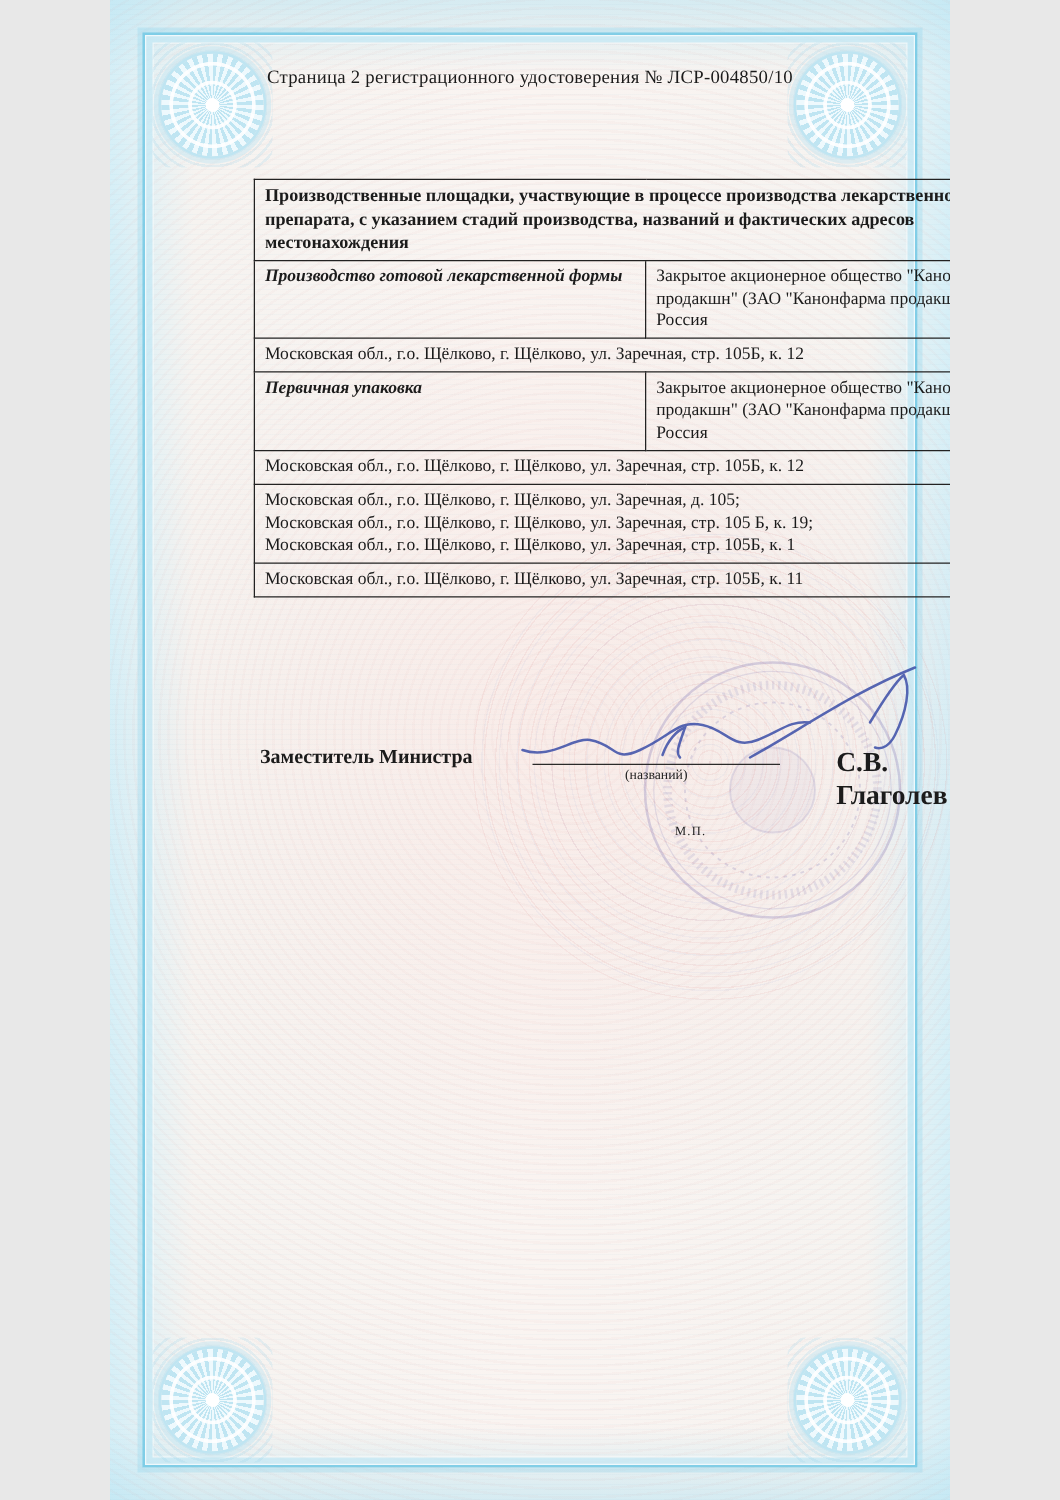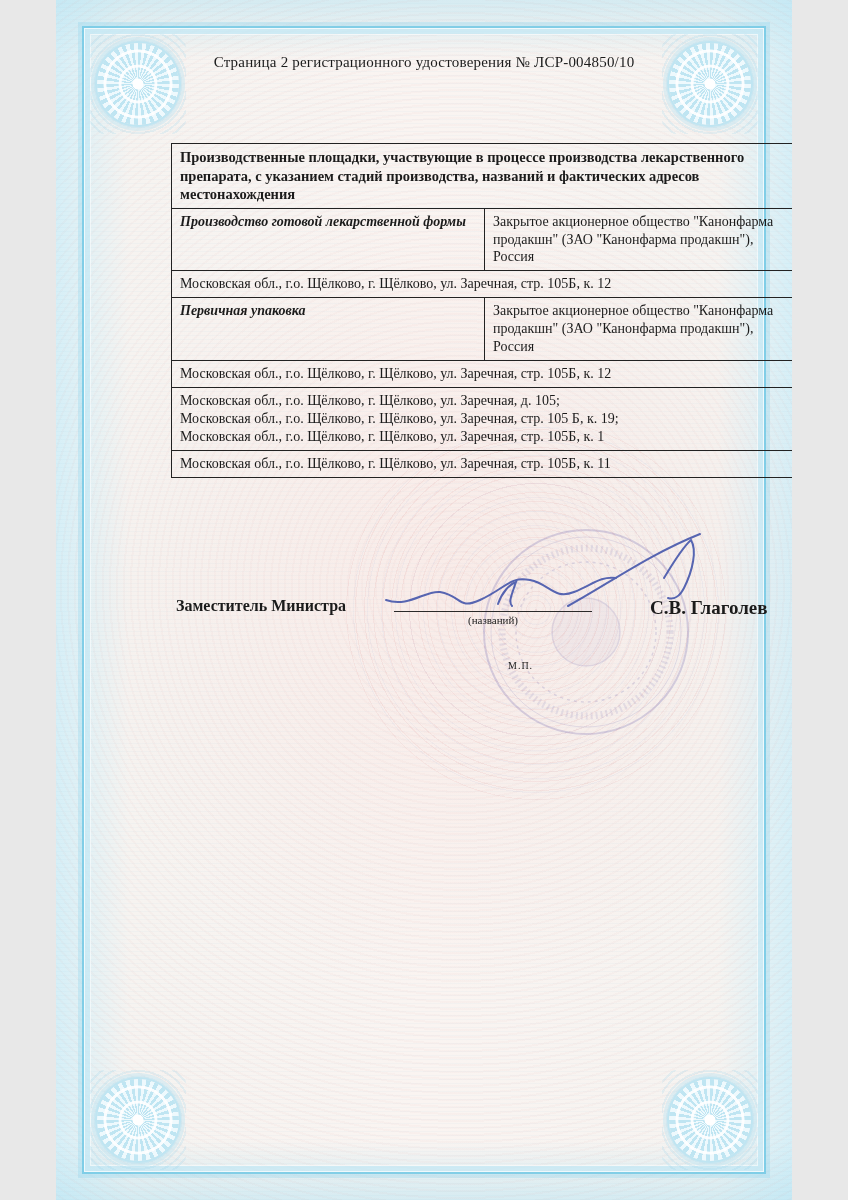--- a/index.html
+++ b/index.html
@@ -1,17 +1,17 @@
 <!DOCTYPE html>
 <html><head>
 <meta charset="utf-8">
 <style>
   html,body { margin:0; padding:0; background:#e8e8e8; }
   .page {
-    position:relative; width:736px; height:1200px; margin:0 auto; overflow:hidden;
+    position:relative; width:672px; height:1200px; margin:0 auto; overflow:hidden;
     font-family:"Liberation Serif", serif; color:#1b1b1b;
     background:
       radial-gradient(circle at 55% 49%, rgba(244,200,195,0.20) 0%, rgba(244,200,195,0.10) 30%, rgba(255,255,255,0) 55%),
       repeating-radial-gradient(circle at 55% 49%, rgba(215,150,150,0.05) 0 2px, rgba(255,255,255,0) 2px 7px),
       repeating-linear-gradient(0deg, rgba(120,190,220,0.05) 0 1px, rgba(255,255,255,0) 1px 4px),
       linear-gradient(180deg, rgba(185,228,242,0.55) 0%, rgba(255,255,255,0) 5%, rgba(255,255,255,0) 95%, rgba(185,228,242,0.55) 100%),
       linear-gradient(90deg, #d6eff7 0%, #f6f3f0 10%, #faf4f1 50%, #f6f3f0 90%, #d6eff7 100%);
   }
   .frame {
     position:absolute; inset:26px; pointer-events:none;
@@ -54,21 +54,21 @@
 
   .doc-table { position:absolute; left:115px; top:143px; width:627px; border-collapse:collapse; font-size:14px; table-layout:fixed; }
   .doc-table td { border:1px solid #222; padding:4px 8px; vertical-align:top; line-height:1.28; word-wrap:break-word; }
   .cell-title { font-weight:bold; font-size:14.5px; padding:5px 8px 6px 8px; }
   .cell-stage { width:310px; font-weight:bold; font-style:italic; }
   .cell-company { }
   .cell-addr { padding:3px 8px 4px 10px; }
   .addr-line { }
 
   .official-title { position:absolute; left:120px; top:597px; font-weight:bold; font-size:16px;text-align:right; }
-  .signer-name  { position:absolute; left:594px; top:597px; font-weight:bold; font-size:19px; }
+  .signer-name  { position:absolute; left:581px; top:597px; font-weight:bold; font-size:22px; }
   .sig-line { position:absolute; left:338px; top:611px; width:198px; border-top:1.4px solid #2a2a2a; }
   .sig-caption { position:absolute; left:338px; top:614px; width:198px; text-align:center; font-size:11px; color:#222; }
   .seal-label { position:absolute; left:452px; top:660px; font-size:10px; letter-spacing:1px; }
 
   .signature-svg { position:absolute; left:322px; top:522px; pointer-events:none; }
   .stamp { position:absolute; left:418px; top:520px; pointer-events:none; opacity:0.9; }
 </style>
 </head>
 <body>
 

